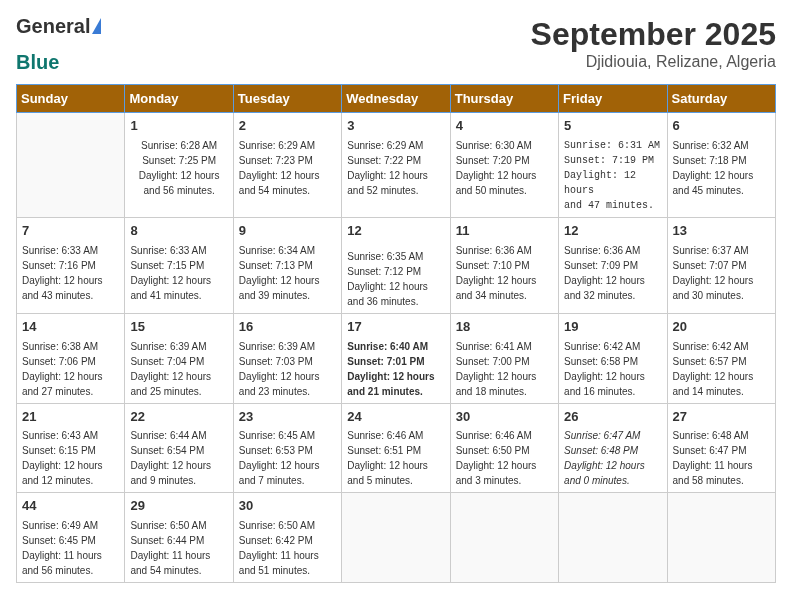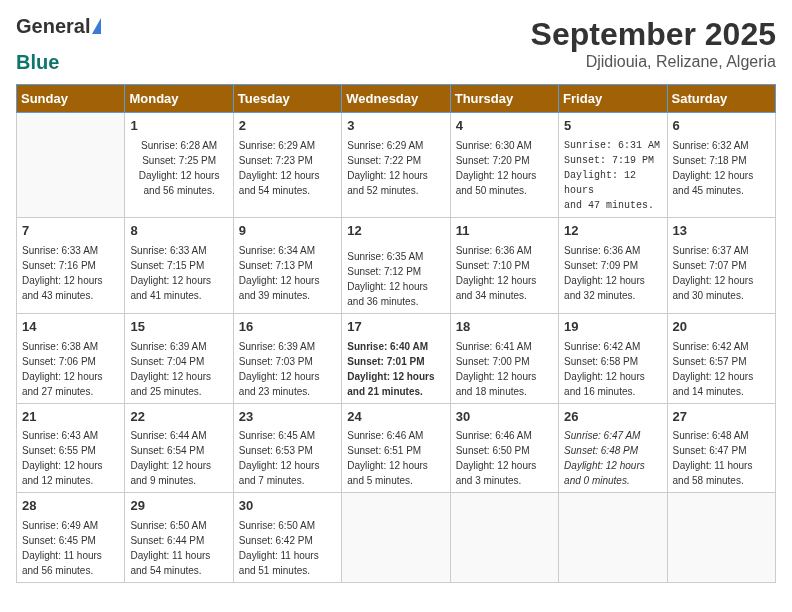--- a/index.html
+++ b/index.html
@@ -258,21 +258,21 @@
           <div class="day-info" style="white-space: pre-line;">Sunrise: 6:42 AM
 Sunset: 6:57 PM
 Daylight: 12 hours
 and 14 minutes.</div>
         </td>
       </tr>
       <tr>
         <td>
           <span class="day-num">21</span>
           <div class="day-info" style="white-space: pre-line;">Sunrise: 6:43 AM
-Sunset: 6:55 PM
+Sunset: 6:15 PM
 Daylight: 12 hours
 and 12 minutes.</div>
         </td>
         <td>
           <span class="day-num">22</span>
           <div class="day-info" style="white-space: pre-line;">Sunrise: 6:44 AM
 Sunset: 6:54 PM
 Daylight: 12 hours
 and 9 minutes.</div>
         </td>
@@ -307,21 +307,21 @@
         <td>
           <span class="day-num">27</span>
           <div class="day-info" style="white-space: pre-line;">Sunrise: 6:48 AM
 Sunset: 6:47 PM
 Daylight: 11 hours
 and 58 minutes.</div>
         </td>
       </tr>
       <tr>
         <td>
-          <span class="day-num">28</span>
+          <span class="day-num">44</span>
           <div class="day-info" style="white-space: pre-line;">Sunrise: 6:49 AM
 Sunset: 6:45 PM
 Daylight: 11 hours
 and 56 minutes.</div>
         </td>
         <td>
           <span class="day-num">29</span>
           <div class="day-info" style="white-space: pre-line;">Sunrise: 6:50 AM
 Sunset: 6:44 PM
 Daylight: 11 hours

